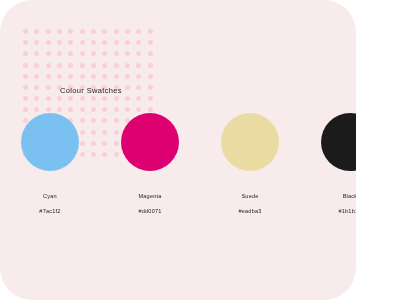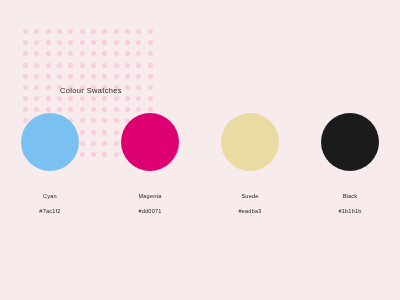--- a/index.html
+++ b/index.html
@@ -8,24 +8,25 @@
     padding: 0;
   }
   body {
     width: 400px;
     height: 300px;
     overflow: hidden;
     font-family: "Liberation Sans", sans-serif;
   }
   #canvas {
     position: relative;
-    width: 400px;
+    width: 356px;
     height: 300px;
     background: #f7ebeb;
     overflow: hidden;
+    border-radius: 32px;
   }
 
   
   #dot-grid {
     position: absolute;
     left: 20px;
     top: 26px;
     width: 136px;
     height: 134px;
     display: grid;

